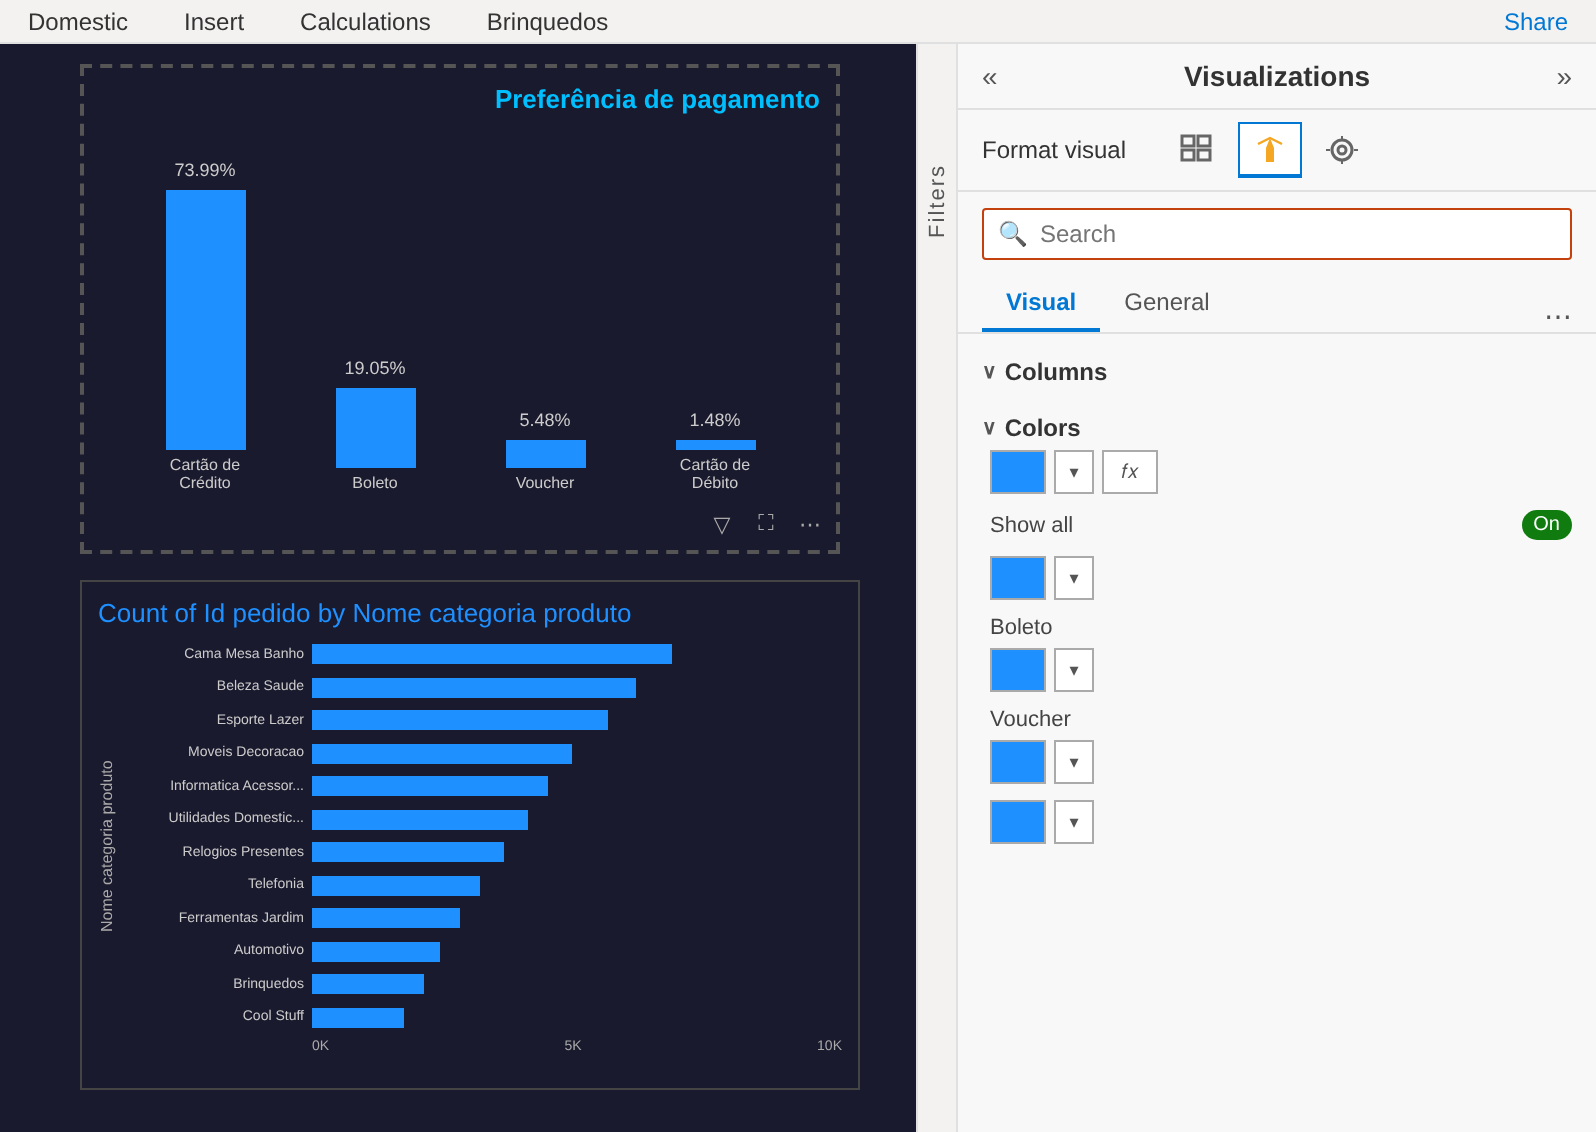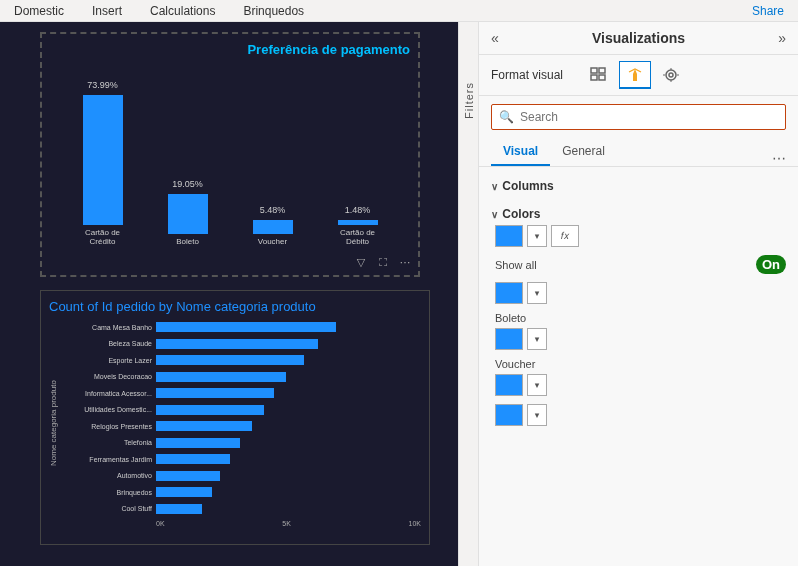--- a/index.html
+++ b/index.html
@@ -434,26 +434,26 @@
     }
 
     .show-all-label {
       font-size: 11px;
       color: #444;
     }
 
     .toggle-btn {
       background: #107c10;
       color: white;
-      font-size: 13px;
+      font-size: 10px;
       padding: 2px 6px;
       border-radius: 10px;
       border: none;
       cursor: pointer;
-      font-weight: bold;
+      font-weight: normal;
     }
 
     
     .panel-content::-webkit-scrollbar { width: 4px; }
     .panel-content::-webkit-scrollbar-thumb { background: #ccc; }
   </style>
 </head>
 <body>
 
 <div class="top-bar">

